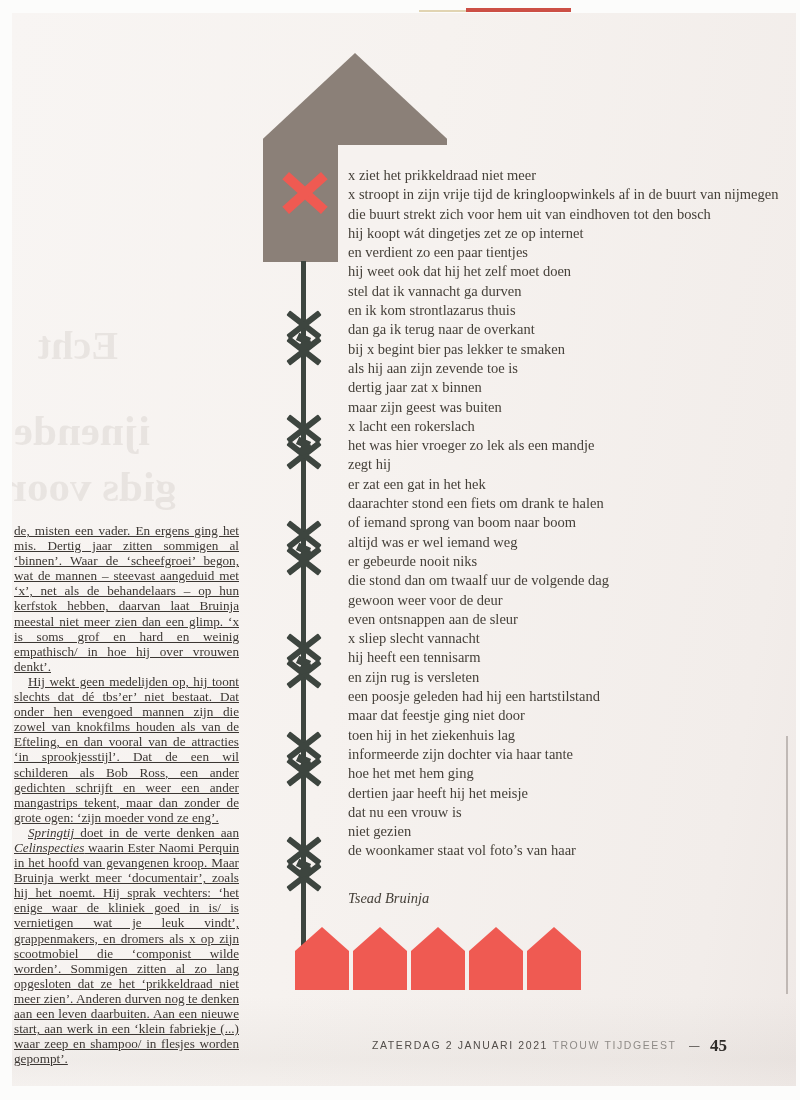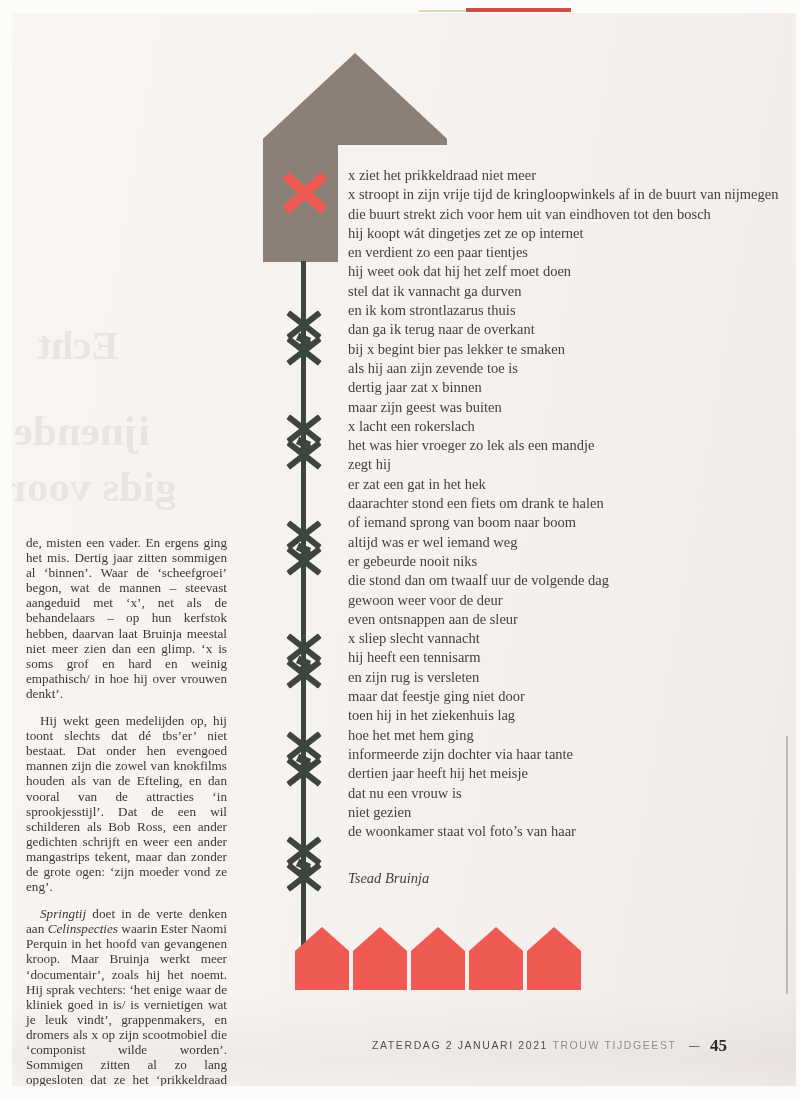--- a/index.html
+++ b/index.html
@@ -49,21 +49,21 @@
   .ghost-1{left:14px;top:406px;font-size:43px;}
   .ghost-2{left:8px;top:462px;font-size:43px;}
 
   
   .article{
     position:absolute;left:14px;top:523px;width:225px;
     color:var(--ink);
     font-size:13.2px;line-height:15.1px;text-align:justify;
     hyphens:auto;
   }
-  .article p{margin:12px;}
+  .article p{margin:0;text-decoration:underline;}
   .article p.indent{text-indent:14px;}
   .article .ital{font-style:italic;}
 
   
   .poem{
     position:absolute;left:348px;top:166px;
     color:#454039;
     font-size:14.5px;line-height:19.3px;
     white-space:nowrap;
   }
@@ -236,24 +236,25 @@
       <div class="poem-line">daarachter stond een fiets om drank te halen</div>
       <div class="poem-line">of iemand sprong van boom naar boom</div>
       <div class="poem-line">altijd was er wel iemand weg</div>
       <div class="poem-line">er gebeurde nooit niks</div>
       <div class="poem-line">die stond dan om twaalf uur de volgende dag</div>
       <div class="poem-line">gewoon weer voor de deur</div>
       <div class="poem-line">even ontsnappen aan de sleur</div>
       <div class="poem-line">x sliep slecht vannacht</div>
       <div class="poem-line">hij heeft een tennisarm</div>
       <div class="poem-line">en zijn rug is versleten</div>
+      <div class="poem-line">een poosje geleden had hij een hartstilstand</div>
       <div class="poem-line">maar dat feestje ging niet door</div>
       <div class="poem-line">toen hij in het ziekenhuis lag</div>
+      <div class="poem-line">informeerde zijn dochter via haar tante</div>
       <div class="poem-line">hoe het met hem ging</div>
-      <div class="poem-line">informeerde zijn dochter via haar tante</div>
       <div class="poem-line">dertien jaar heeft hij het meisje</div>
       <div class="poem-line">dat nu een vrouw is</div>
       <div class="poem-line">niet gezien</div>
       <div class="poem-line">de woonkamer staat vol foto’s van haar</div>
     </div>
   <div class="poem-author">Tsead Bruinja</div>
 </div>
 
 <div class="article" id="article-column">
     <p><span>de, misten een vader. En ergens ging het mis. Dertig jaar zitten sommigen al ‘binnen’. Waar de ‘scheefgroei’ begon, wat de mannen – steevast aangeduid met ‘x’, net als de behandelaars – op hun kerfstok hebben, daarvan laat Bruinja meestal niet meer zien dan een glimp. ‘x is soms grof en hard en weinig empathisch/ in hoe hij over vrouwen denkt’.</span></p>

